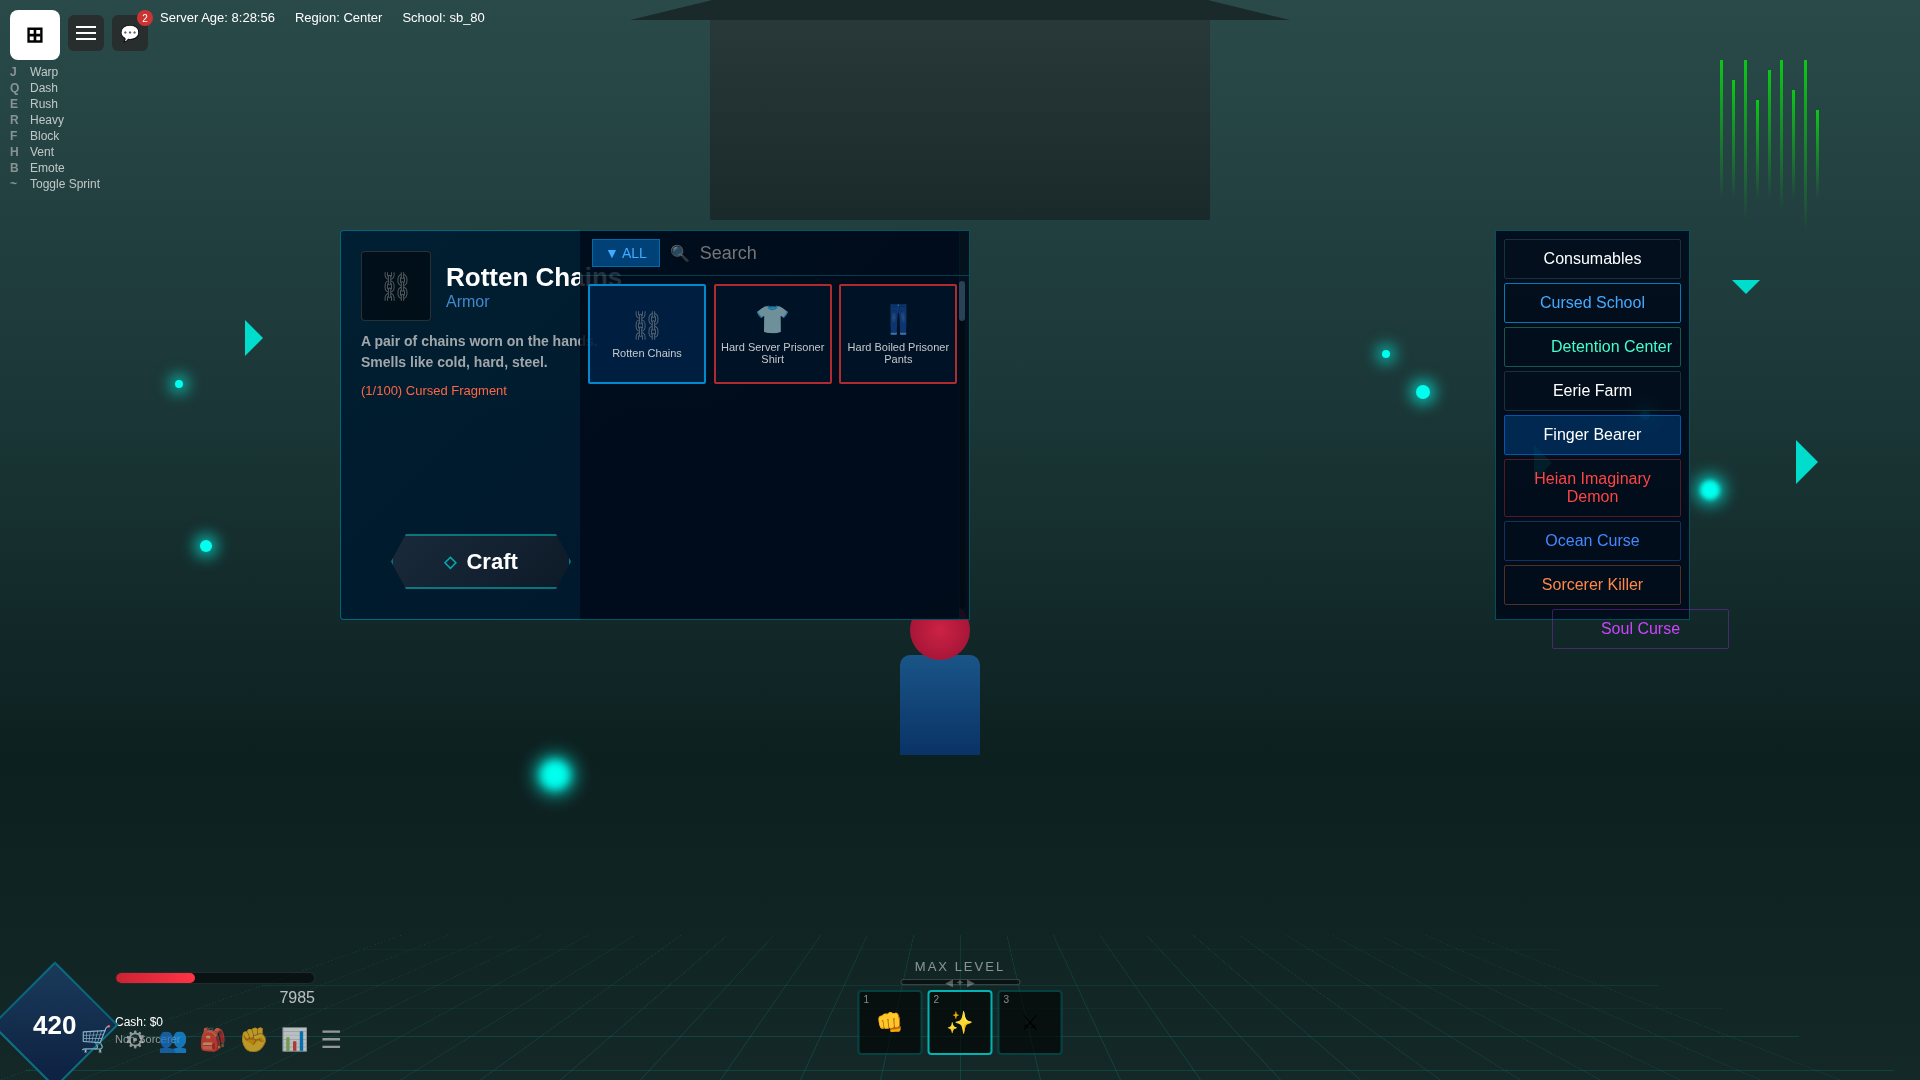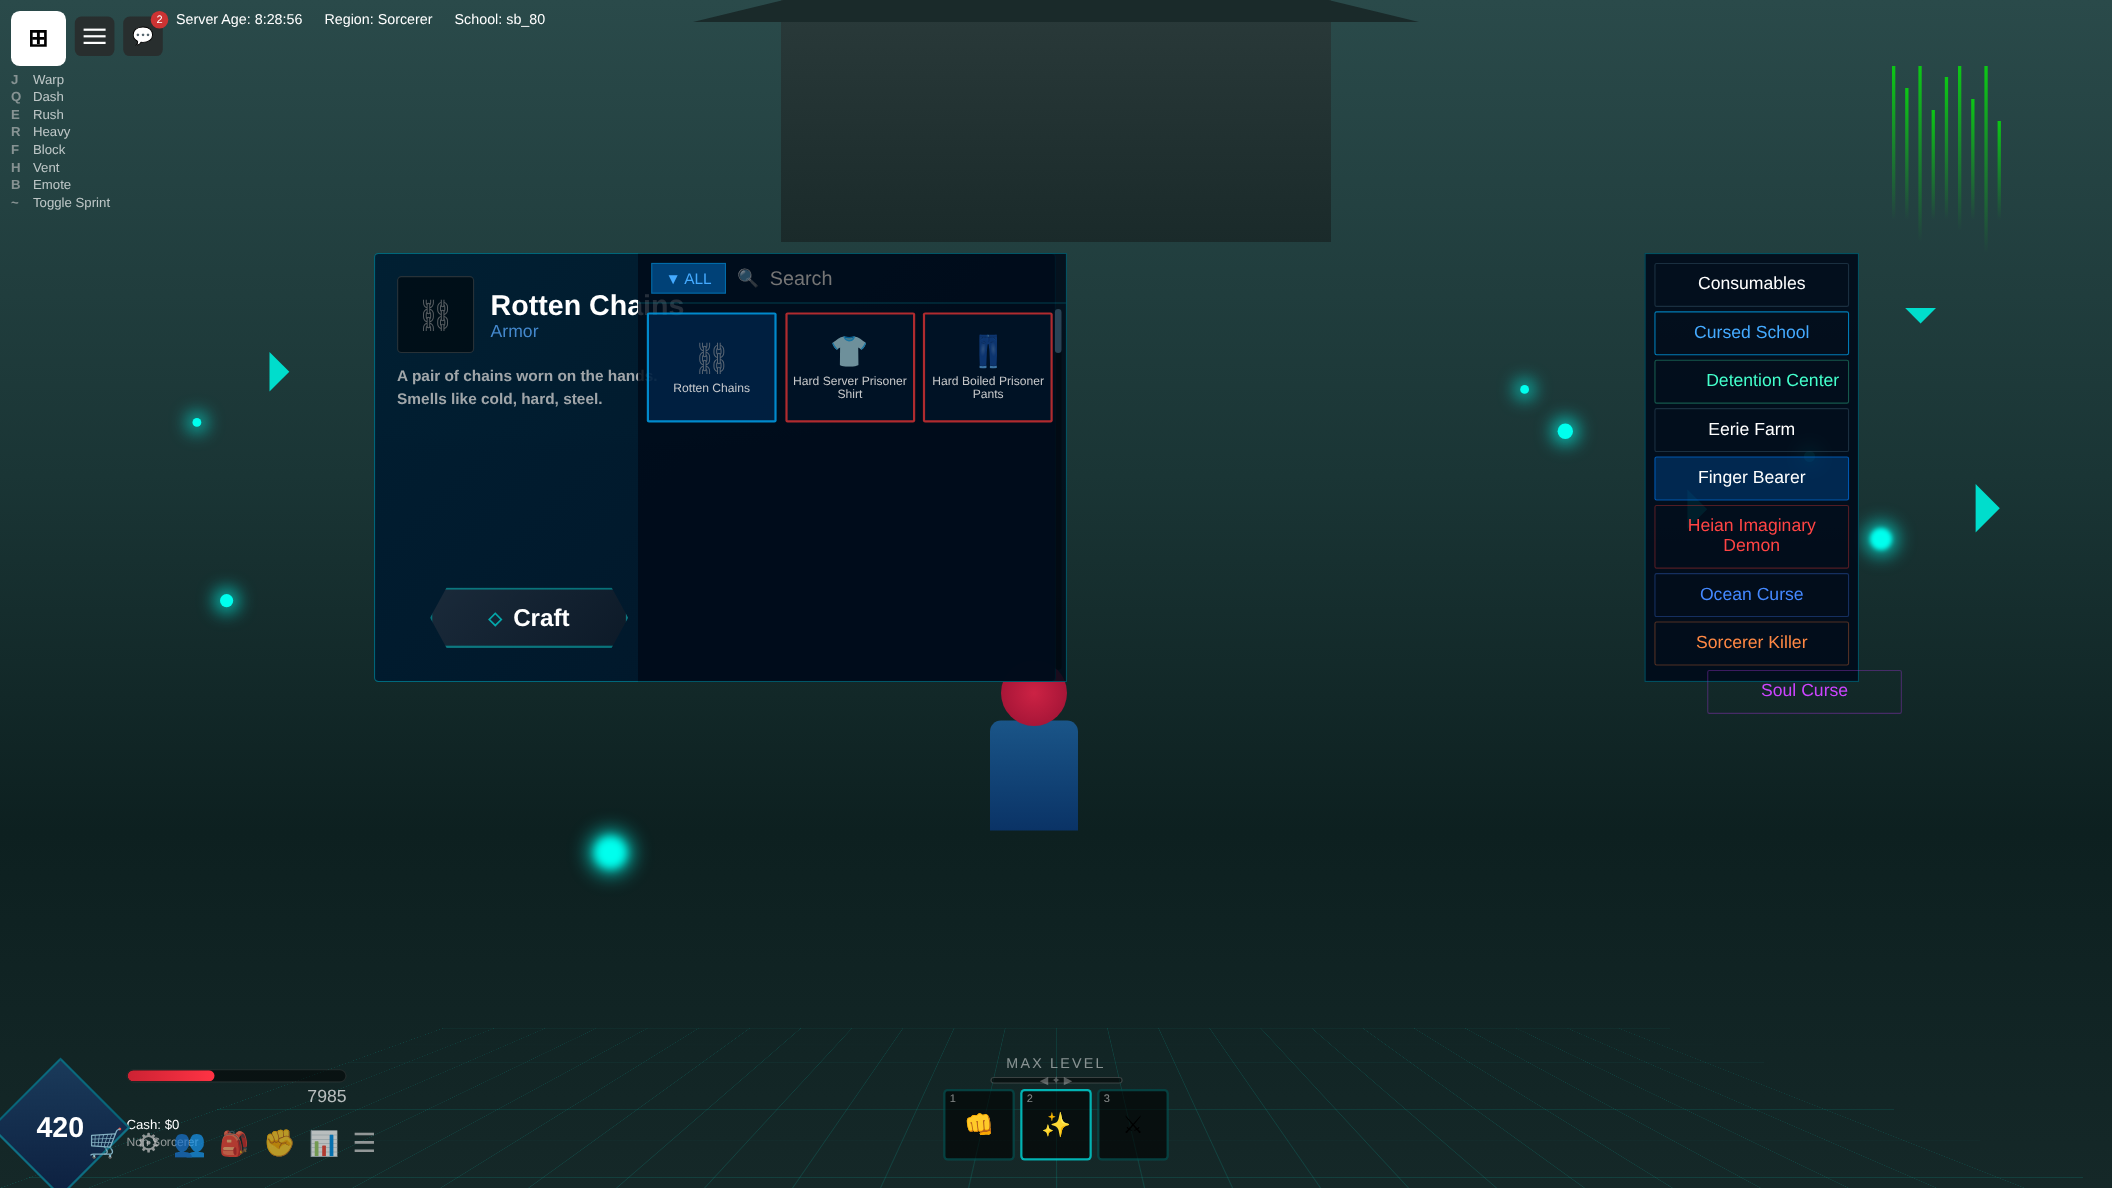--- a/index.html
+++ b/index.html
@@ -623,21 +623,21 @@
   <div class="chat-badge">2</div>
 </div>
 
 <div class="server-info">
   <div>
     <label>Server Age:</label>
     <span>8:28:56</span>
   </div>
   <div>
     <label>Region:</label>
-    <span>Sorcerer</span>
+    <span>Center</span>
   </div>
   <div>
     <label>School:</label>
     <span>sb_80</span>
   </div>
 </div>
 
 <div class="keybinds">
   <div class="keybind-row">
       <span class="keybind-key">J</span>
@@ -677,20 +677,21 @@
   <div class="item-info">
     <div class="item-header">
       <div class="item-icon-box">⛓</div>
       <div>
         <div class="item-name">Rotten Chains</div>
         <div class="item-type">Armor</div>
       </div>
     </div>
     <div class="item-desc">A pair of chains worn on the hands.<br>Smells like cold, hard, steel.</div>
     <div class="item-ingredients">
+      <div><span class="ingredient-count">(1/100) Cursed Fragment</span></div>
     </div>
   </div>
   <button class="craft-btn">
     <span>Craft</span>
   </button>
 </div>
 
 <div class="items-grid-panel">
   <div class="search-bar">
     <button class="filter-btn">

